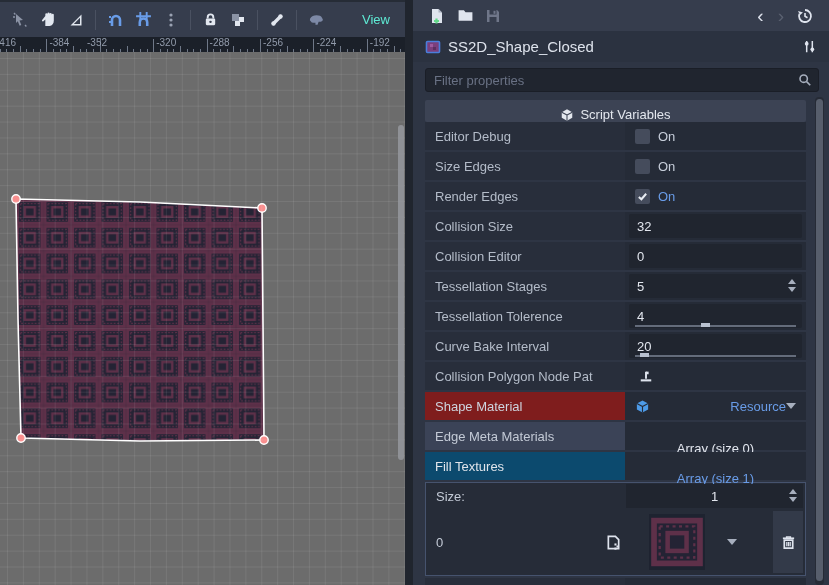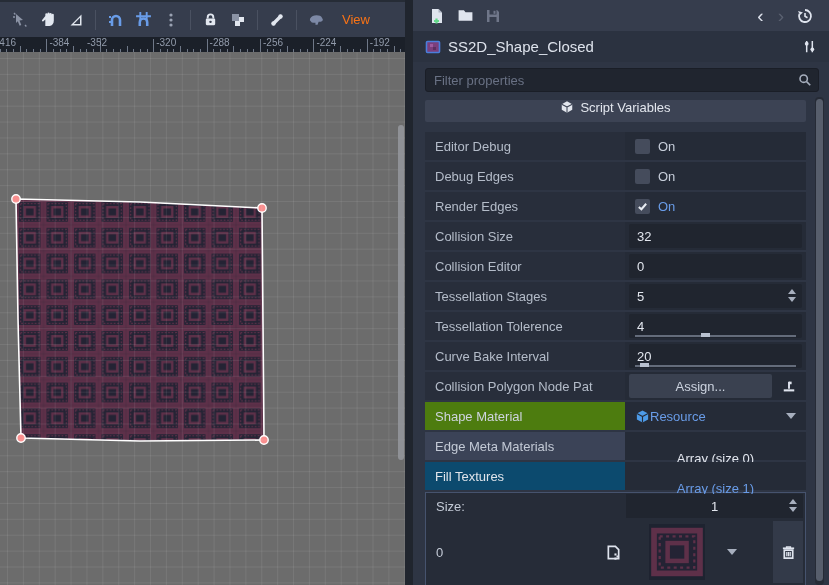--- a/index.html
+++ b/index.html
@@ -4,21 +4,21 @@
 <style>
   html,body{margin:0;padding:0;background:#2e3544;overflow:hidden;}
   *{box-sizing:border-box;font-family:"Liberation Sans",sans-serif;}
   #app{position:relative;width:829px;height:585px;background:#2e3544;}
 
   
   #canvas-pane{position:absolute;left:0;top:0;width:405px;height:585px;background:#6c6c6c;}
   #canvas-toolbar{position:absolute;left:0;top:0;width:100%;height:37px;background:#363d4d;border-top:2px solid #262c36;display:flex;align-items:center;padding:0 6px;}
   .tbtn{width:28px;height:28px;display:flex;align-items:center;justify-content:center;border-radius:3px;flex:0 0 auto;}
   .tsep{width:1px;height:20px;background:#4a5161;margin:0 5px;flex:0 0 auto;}
-  #view-menu{color:#f97316;font-size:13px;margin-left:4px;padding:4px 8px;}
+  #view-menu{color:#5eead4;font-size:13px;margin-left:24px;padding:4px 8px;}
   #ruler{position:absolute;left:0;top:37px;width:100%;height:15px;background:#1b2029;overflow:hidden;}
   .rtick{position:absolute;bottom:0;width:1px;background:#6f7888;}
   .rlabel{position:absolute;top:0;font-size:10px;color:#929bab;white-space:nowrap;}
   #viewport{position:absolute;left:0;top:52px;width:405px;height:533px;background:#6c6c6c;overflow:hidden;}
   #grid-overlay{position:absolute;inset:0;pointer-events:none;
     background-image:linear-gradient(to right,rgba(255,255,255,.08) 1px,transparent 1px),
                      linear-gradient(to bottom,rgba(255,255,255,.08) 1px,transparent 1px);
     background-size:15.9px 15.9px;background-position:7px 6px;}
   #vp-scrollbar{position:absolute;right:1px;top:73px;width:6px;height:335px;background:#94969b;border-radius:3px;opacity:.9;}
 
@@ -33,24 +33,24 @@
   .navtxt.dim{color:#5a6170;}
   #title-row{position:absolute;left:0;top:31px;width:100%;height:31px;background:#2b3240;display:flex;align-items:center;padding:0 12px;}
   #node-title{color:#dee3ec;font-size:15px;margin-left:7px;flex:1;}
   #filter-wrap{position:absolute;left:12px;top:68px;width:394px;height:24px;background:#20252f;border:1px solid #1a1e27;border-radius:3px;display:flex;align-items:center;padding:0 6px;}
   #filter-input{flex:1;background:transparent;border:none;outline:none;color:#c7ceda;font-size:13px;}
   #filter-input::placeholder{color:#697184;}
   #insp-scrollbar{position:absolute;right:5px;top:97px;width:9px;height:488px;background:#262b36;border-radius:4px;}
   #insp-scrollbar .thumb{position:absolute;left:1px;top:2px;width:7px;height:482px;background:#575e6c;border-radius:4px;}
 
   #content{position:absolute;left:12px;top:100px;width:381px;height:485px;overflow:hidden;}
-  #section-header{height:22px;background:#3c4354;border-radius:2px;display:flex;align-items:flex-start;justify-content:center;margin-bottom:10px;color:#e3e7ee;font-size:13px;gap:6px;}
+  #section-header{height:22px;background:#3c4354;border-radius:2px;display:flex;align-items:flex-end;justify-content:center;margin-bottom:0;color:#e3e7ee;font-size:13px;gap:6px;}
   .prop-row{height:28px;display:flex;margin-bottom:2px;background:#282e3b;}
   .plabel{width:200px;display:flex;align-items:center;padding-left:10px;color:#b4bcc9;font-size:13px;white-space:nowrap;overflow:hidden;}
-  .plabel.hl-strong{background:#4d7c0f;color:#ced4de;}
+  .plabel.hl-strong{background:#7f1d1d;color:#ced4de;}
   .plabel.hl-blue{background:#3b4357;color:#c3cad6;}
   .plabel.hl-light{background:#0c4a6e;color:#e0e4ea;}
   .pvalue{flex:1;background:#252b37;display:flex;align-items:center;position:relative;padding:0 4px;}
   .onlabel{color:#c7ceda;font-size:13px;margin-left:8px;}
   .onlabel.accent{color:#699ce8;}
   .checkbox{width:15px;height:15px;border-radius:2px;background:#454c5c;margin-left:6px;display:flex;align-items:center;justify-content:center;}
   .numbox{flex:1;height:24px;background:#20252f;border-radius:2px;display:flex;align-items:center;padding:0 8px;color:#e2e6ee;font-size:13px;position:relative;}
   .spin{position:absolute;right:6px;top:5px;display:flex;flex-direction:column;gap:3px;}
   .spin i{display:block;width:0;height:0;border-left:4px solid transparent;border-right:4px solid transparent;}
   .spin .up{border-bottom:5px solid #a7afbe;}
@@ -323,21 +323,21 @@
 
       <div class="prop-row">
         <div class="plabel">Editor Debug</div>
         <div class="pvalue">
           <span class="checkbox"></span>
           <span class="onlabel">On</span>
         </div>
       </div>
 
       <div class="prop-row">
-        <div class="plabel">Debug Edges</div>
+        <div class="plabel">Size Edges</div>
         <div class="pvalue">
           <span class="checkbox"></span>
           <span class="onlabel">On</span>
         </div>
       </div>
 
       <div class="prop-row">
         <div class="plabel">Render Edges</div>
         <div class="pvalue">
           <span class="checkbox">
@@ -400,39 +400,38 @@
             <span class="slider-track">
                 <span class="slider-handle" style="left:3%;"></span>
               </span>
           </div>
         </div>
       </div>
 
       <div class="prop-row">
         <div class="plabel">Collision Polygon Node Pat</div>
         <div class="pvalue">
-          <div class="assign-btn">Assign...</div>
           <div class="sq-btn">
             <svg class="icon" width="14" height="14" viewBox="0 0 16 16">
                 <path d="M2 13 H14" stroke="#dfe4ee" stroke-width="2.4"></path>
                 <path d="M8 3 V11" stroke="#dfe4ee" stroke-width="2.2"></path>
                 <path d="M8 3 h3 v3 h-3 Z" fill="#dfe4ee"></path>
               </svg>
           </div>
         </div>
       </div>
 
       <div class="prop-row">
         <div class="plabel hl-strong">Shape Material</div>
         <div class="pvalue">
           <svg class="icon" style="margin-left:6px;" width="15" height="15" viewBox="0 0 16 16">
               <path d="M8 1.5 L14 4.8 V11.2 L8 14.5 L2 11.2 V4.8 Z" fill="#4d9be8"></path>
               <path d="M8 8 L14 4.8 M8 8 L2 4.8 M8 8 V14.5" stroke="#252b37" stroke-width="1.2"></path>
             </svg>
-          <span class="res-text" style="flex:1;text-align:left;">Resource</span>
+          <span class="res-text" style="flex:1;text-align:right;">Resource</span>
           <span class="chev" style="margin-right:6px;"></span>
         </div>
       </div>
 
       <div class="prop-row">
         <div class="plabel hl-blue">Edge Meta Materials</div>
         <div class="pvalue">
           <span class="arr-text" style="flex:1;text-align:center;">Array (size 0)</span>
         </div>
       </div>

